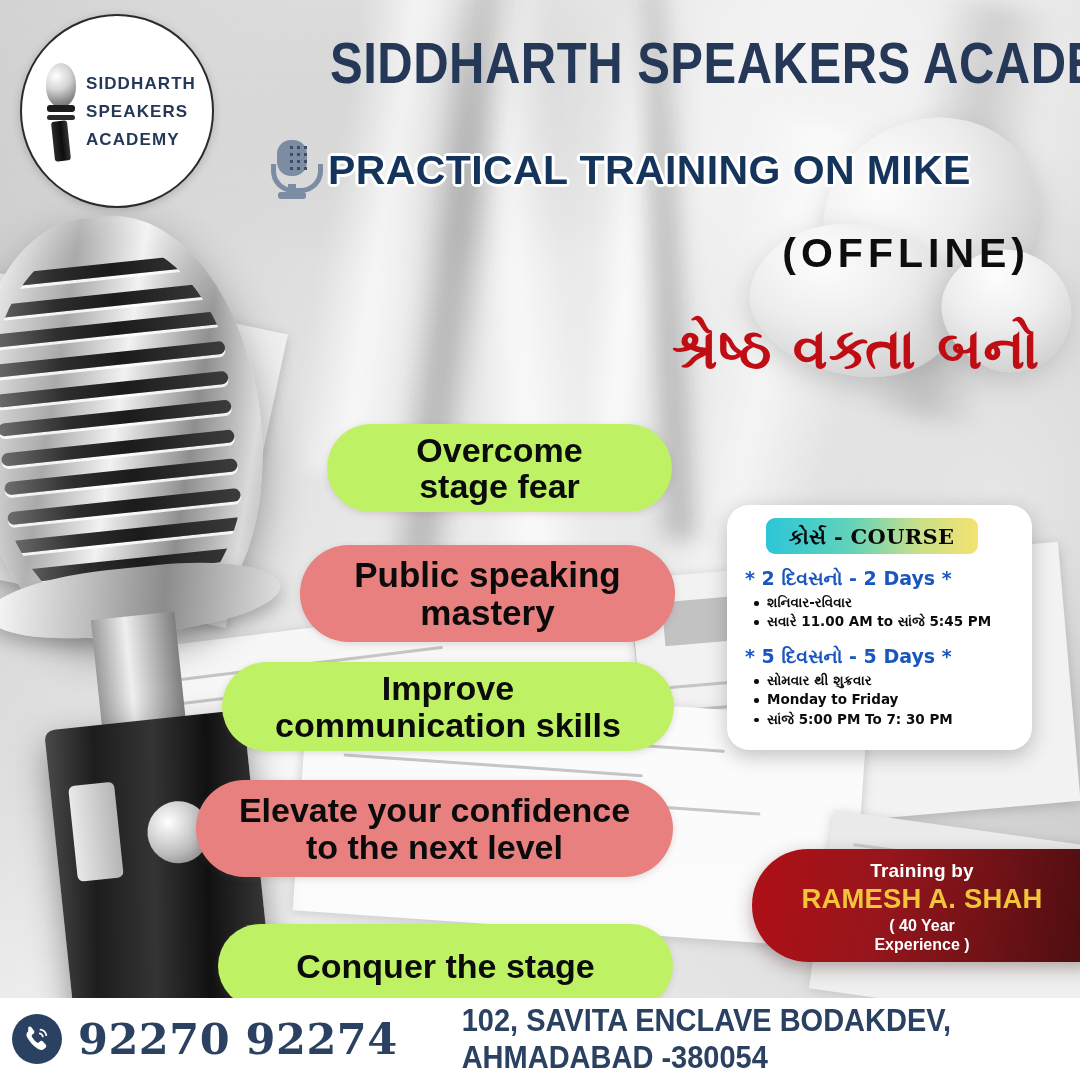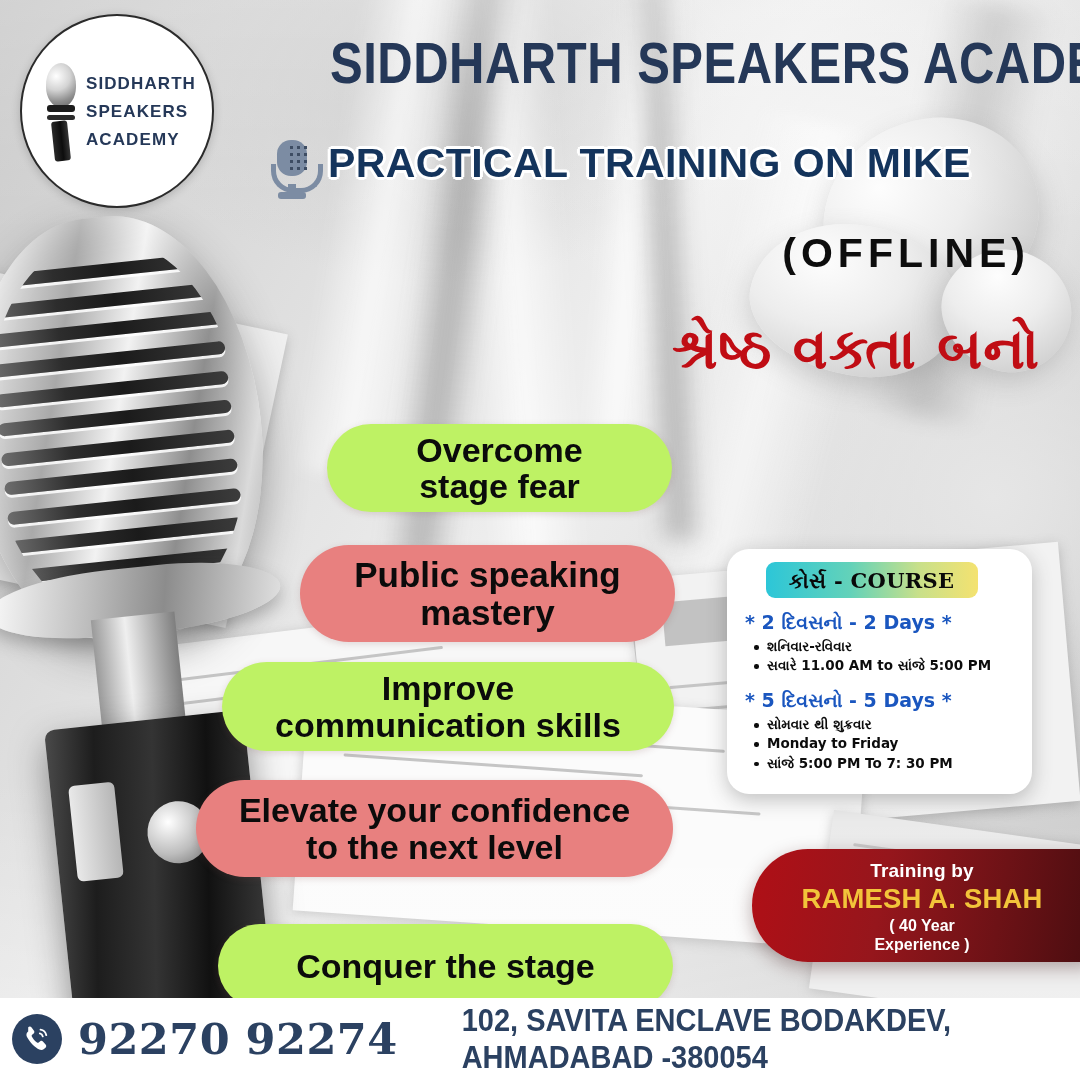--- a/index.html
+++ b/index.html
@@ -99,21 +99,21 @@
 
   
   .academy-title{
     position:absolute;left:330px;top:30px;width:730px;text-align:center;
     font-family:"Liberation Sans","DejaVu Sans",sans-serif;
     font-weight:bold;font-size:49px;letter-spacing:.5px;
     color:#253858;transform:scaleY(1.18);transform-origin:top center;
     white-space:nowrap;
   }
 
-  .practical-row{position:absolute;left:270px;top:140px;width:800px;display:flex;gap:14px;}
+  .practical-row{position:absolute;left:270px;top:140px;width:800px;display:flex;align-items:center;gap:14px;}
   .mic-icon{width:44px;height:60px;position:relative;flex:none;}
   .mic-icon-head{position:absolute;left:7px;top:0;width:30px;height:36px;border-radius:14px;background:#7c8ca3;}
   .mic-icon-dots{position:absolute;left:11px;top:4px;width:22px;height:26px;
     background-image:radial-gradient(circle,#3e4d63 1.6px,transparent 1.9px);
     background-size:7px 7px;}
   .mic-icon-arc{position:absolute;left:1px;top:24px;width:42px;height:24px;
     border:5px solid #7c8ca3;border-top:none;border-radius:0 0 22px 22px;}
   .mic-icon-stem{position:absolute;left:18px;top:44px;width:8px;height:10px;background:#7c8ca3;}
   .mic-icon-base{position:absolute;left:8px;top:52px;width:28px;height:7px;border-radius:3px;background:#7c8ca3;}
   .practical-title{
@@ -148,21 +148,21 @@
   .pill-2{left:300px;top:545px;width:375px;height:97px;font-size:35px;background:#e8807f;}
   .pill-3{left:222px;top:662px;width:452px;height:89px;font-size:34px;}
   .pill-4{left:196px;top:780px;width:477px;height:97px;font-size:34px;background:#e8807f;}
   .pill-5{left:218px;top:924px;width:455px;height:84px;font-size:34px;}
 
   
   .course-card{
     position:absolute;left:727px;top:505px;width:305px;height:245px;
     background:#ffffff;border-radius:22px;
     box-shadow:0 6px 20px rgba(60,60,60,.30);
-    padding:10px 16px 0 0;box-sizing:border-box;margin-top:44px;
+    padding:10px 16px 0 0;box-sizing:border-box;
   }
   .course-badge{
     margin:3px auto 0;width:212px;height:36px;border-radius:9px;
     background:linear-gradient(90deg,#2cc6d8 0%,#63d2b9 40%,#c8e08a 72%,#f4e270 100%);
     display:flex;align-items:center;justify-content:center;
     font-family:"DejaVu Serif","Liberation Serif",serif;
     font-weight:bold;font-size:21px;color:#090909;letter-spacing:.3px;
   }
   .course-sec{margin:13px 0 0 18px;}
   .course-sec.second{margin-top:14px;}
@@ -317,21 +317,21 @@
   <div class="pill pill-4">Elevate your confidence<br>to the next level</div>
   <div class="pill pill-5">Conquer the stage</div>
 
   <div class="course-card">
     <div class="course-badge">કોર્સ - COURSE</div>
 
     <div class="course-sec">
       <div class="course-h">* 2 દિવસનો - 2 Days *</div>
       <ul class="course-list">
         <li>શનિવાર-રવિવાર</li>
-        <li>સવારે 11.00 AM to સાંજે  5:00 PM</li>
+        <li>સવારે 11.00 AM to સાંજે  5:45 PM</li>
       </ul>
     </div>
 
     <div class="course-sec second">
       <div class="course-h">* 5 દિવસનો - 5 Days *</div>
       <ul class="course-list">
         <li>સોમવાર થી શુક્રવાર</li>
         <li>Monday to Friday</li>
         <li>સાંજે  5:00  PM  To  7: 30  PM</li>
       </ul>

